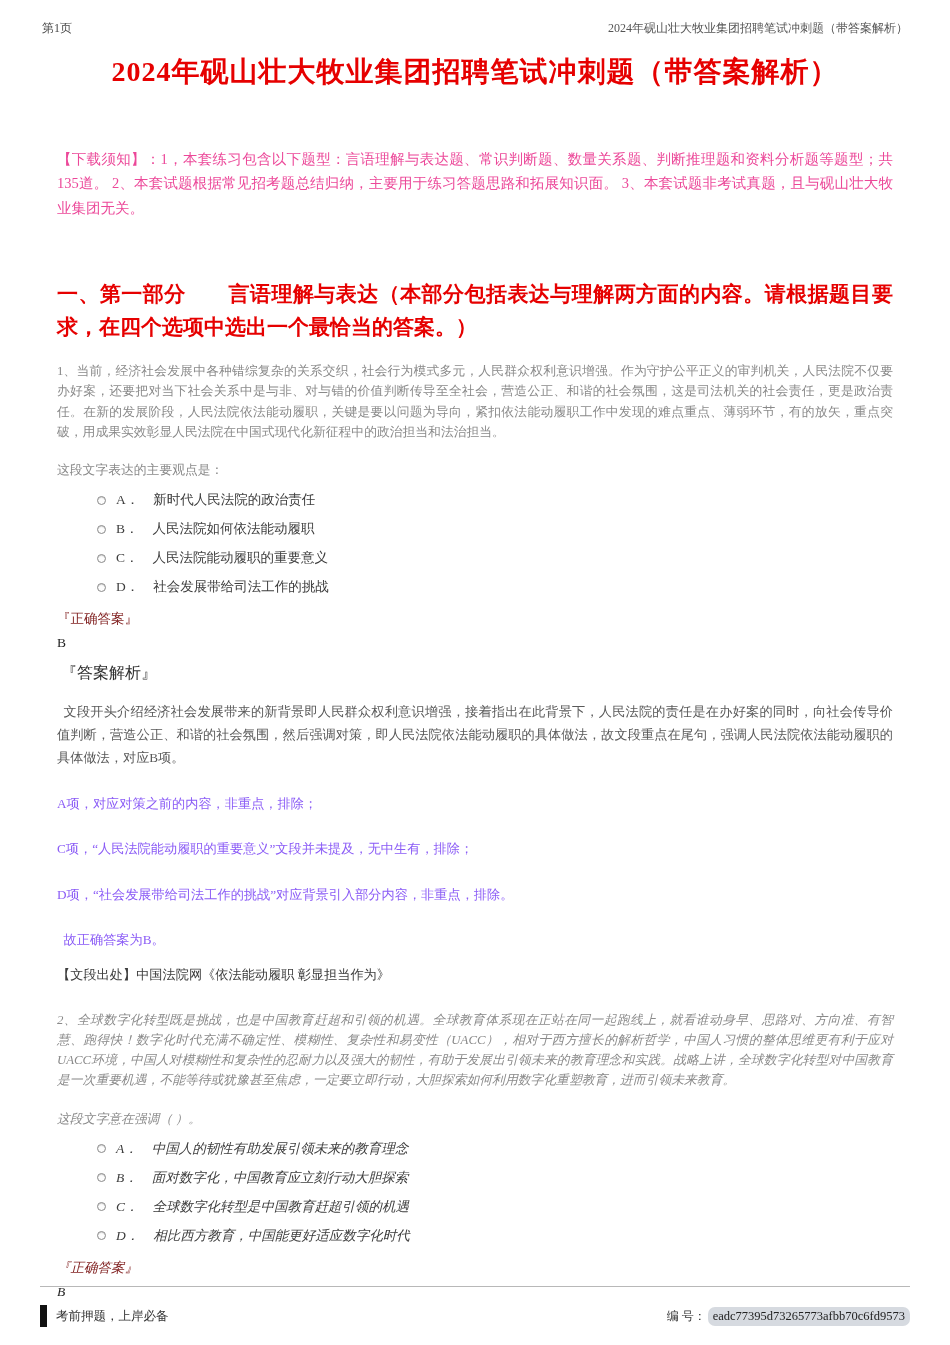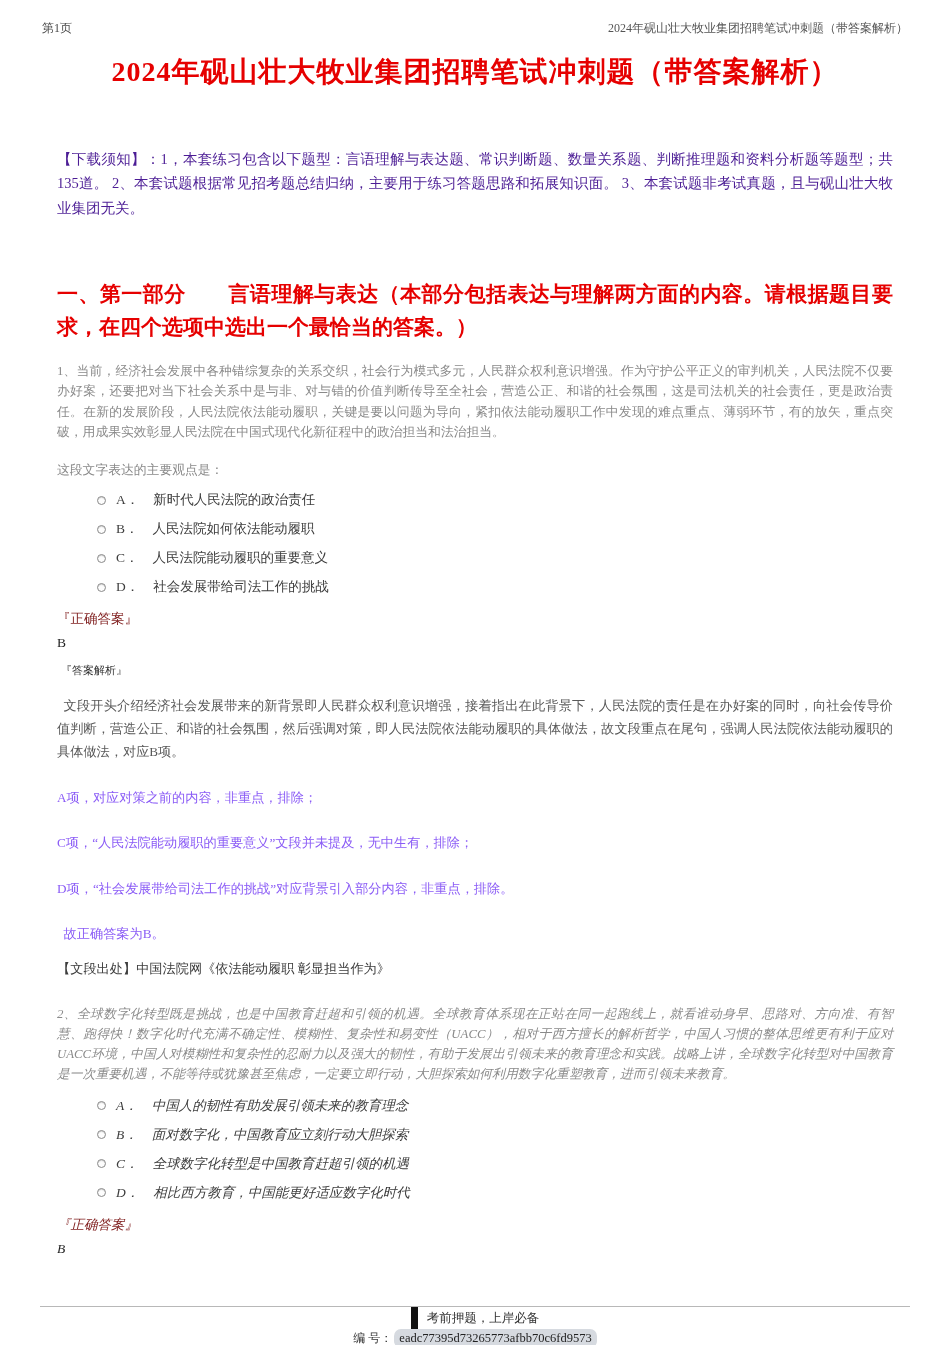--- a/index.html
+++ b/index.html
@@ -28,21 +28,21 @@
     color:#e60000;
     font-size:28px;
     font-weight:bold;
     letter-spacing:1px;
   }
 
   .notice {
     margin-top:56px;
     font-size:14.5px;
     line-height:1.68;
-    color:#4c1d95;
+    color:#ec4899;
     text-align:justify;
   }
 
   .section-heading {
     margin-top:58px;
     color:#e60000;
     font-size:21px;
     font-weight:bold;
     line-height:1.55;
     text-align:justify;
@@ -84,21 +84,21 @@
     font-size:13.5px;
     color:#7f1d1d;
   }
   .answer-value {
     margin-top:7px;
     font-size:13.5px;
     color:#1e1e1e;
   }
   .analysis-label {
     margin-top:12px;
-    font-size:11px;
+    font-size:16px;
     color:#2e2e2e;
     padding-left:4px;
   }
 
   .analysis-main {
     margin-top:16px;
     font-size:13.2px;
     line-height:1.75;
     color:#595959;
     text-align:justify;
@@ -111,25 +111,25 @@
     line-height:1.6;
   }
   .analysis-conclusion { text-indent:0.5em; }
   .analysis-source { margin-top:16px; font-size:13.2px; color:#3d3d3d; }
 
   .q2 { margin-top:26px;font-style:italic; }
 
   .doc-footer {
     position:absolute;
     left:0; right:0; bottom:0;
-    height:39px;
+    height:59px;
     border-top:1px solid #b8b8b8;
     margin:0 40px;
     display:flex; justify-content:space-between; align-items:center;
-    font-size:12.5px; color:#333;flex-direction:column;
+    font-size:12.5px; color:#333;
   }
   .footer-left { display:flex; align-items:center; }
   .footer-bar {
     width:7px; height:22px;
     background:#111;
     margin-right:9px;
   }
   .footer-right { display:flex; align-items:center; font-size:12px; color:#333; }
   .footer-code {
     background:#d6dae0;
@@ -192,20 +192,21 @@
       <p class="analysis-main">文段开头介绍经济社会发展带来的新背景即人民群众权利意识增强，接着指出在此背景下，人民法院的责任是在办好案的同时，向社会传导价值判断，营造公正、和谐的社会氛围，然后强调对策，即人民法院依法能动履职的具体做法，故文段重点在尾句，强调人民法院依法能动履职的具体做法，对应B项。</p>
       <p class="analysis-line">A项，对应对策之前的内容，非重点，排除；</p>
       <p class="analysis-line">C项，“人民法院能动履职的重要意义”文段并未提及，无中生有，排除；</p>
       <p class="analysis-line">D项，“社会发展带给司法工作的挑战”对应背景引入部分内容，非重点，排除。</p>
       <p class="analysis-line analysis-conclusion">故正确答案为B。</p>
       <p class="analysis-source">【文段出处】中国法院网《依法能动履职 彰显担当作为》</p>
     </section>
 
     <section class="question q2">
       <p class="stem">2、全球数字化转型既是挑战，也是中国教育赶超和引领的机遇。全球教育体系现在正站在同一起跑线上，就看谁动身早、思路对、方向准、有智慧、跑得快！数字化时代充满不确定性、模糊性、复杂性和易变性（UACC），相对于西方擅长的解析哲学，中国人习惯的整体思维更有利于应对UACC环境，中国人对模糊性和复杂性的忍耐力以及强大的韧性，有助于发展出引领未来的教育理念和实践。战略上讲，全球数字化转型对中国教育是一次重要机遇，不能等待或犹豫甚至焦虑，一定要立即行动，大胆探索如何利用数字化重塑教育，进而引领未来教育。</p>
+      <p class="prompt">这段文字意在强调（ ）。</p>
 
       <div class="options">
         <div class="option">
           <span class="radio"></span>
           <span class="opt-label">A．</span>
           <span class="opt-text">中国人的韧性有助发展引领未来的教育理念</span>
         </div>
         <div class="option">
           <span class="radio"></span>
           <span class="opt-label">B．</span>

